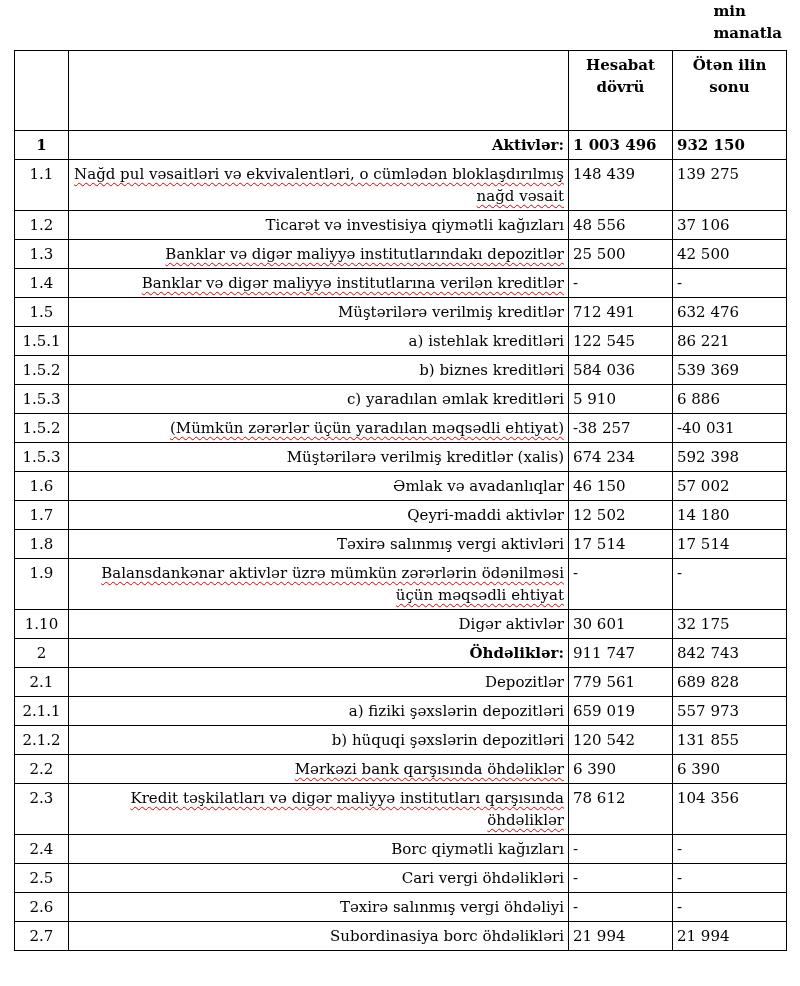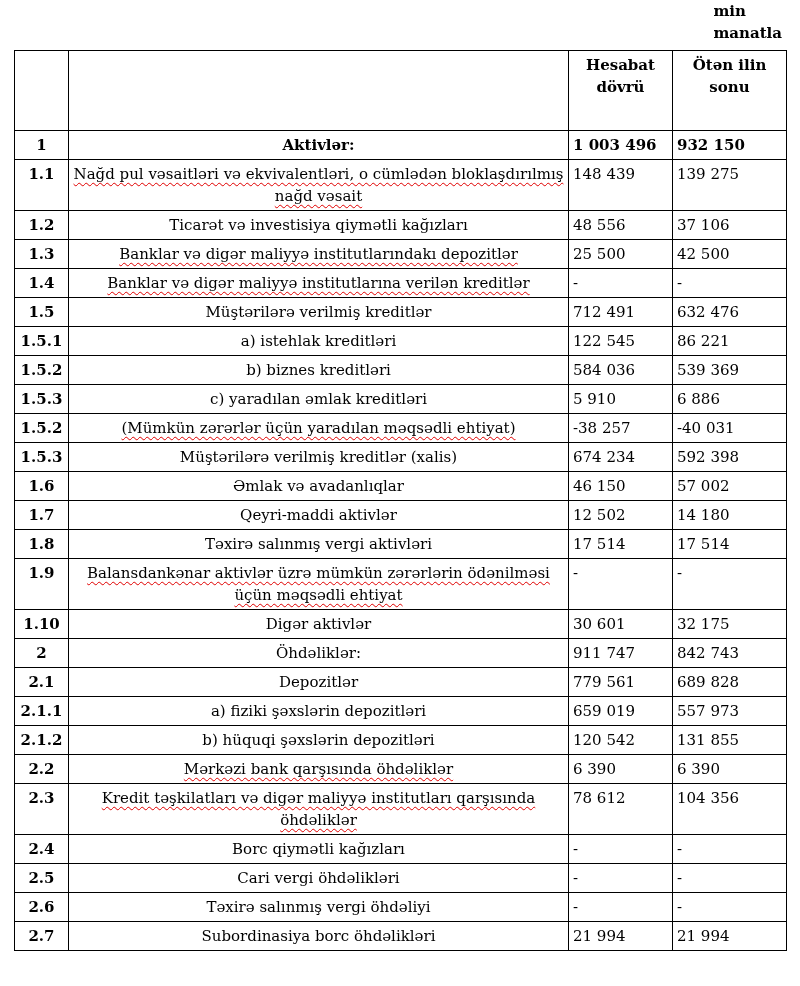--- a/index.html
+++ b/index.html
@@ -39,33 +39,33 @@
   }
   thead tr { height: 80px; }
   thead th {
     font-weight: bold;
     text-align: center;
     padding-top: 4px;
     margin-top: 15px;
   }
   td.col-num {
     text-align: center;
-    font-weight: bold;
+    font-weight: normal;
   }
   td.col-desc {
-    text-align: center;
+    text-align: right;
     padding-left: 6px;
   }
   td.col-val {
     text-align: left;
     padding-left: 8px;
   }
   tbody tr { height: 28px; }
   tr.emph-full td { font-weight: bold; }
-  tr.emph-label td.col-desc { font-weight: normal; margin-top: 36px; }
+  tr.emph-label td.col-desc { font-weight: bold; margin-top: 36px; }
   .spellcheck {
     text-decoration: underline;
     text-decoration-style: wavy;
     text-decoration-color: #e00000;
     text-decoration-thickness: 1px;
     text-underline-offset: 3px;
     text-decoration-skip-ink: none;
   }
 </style>
 </head>

